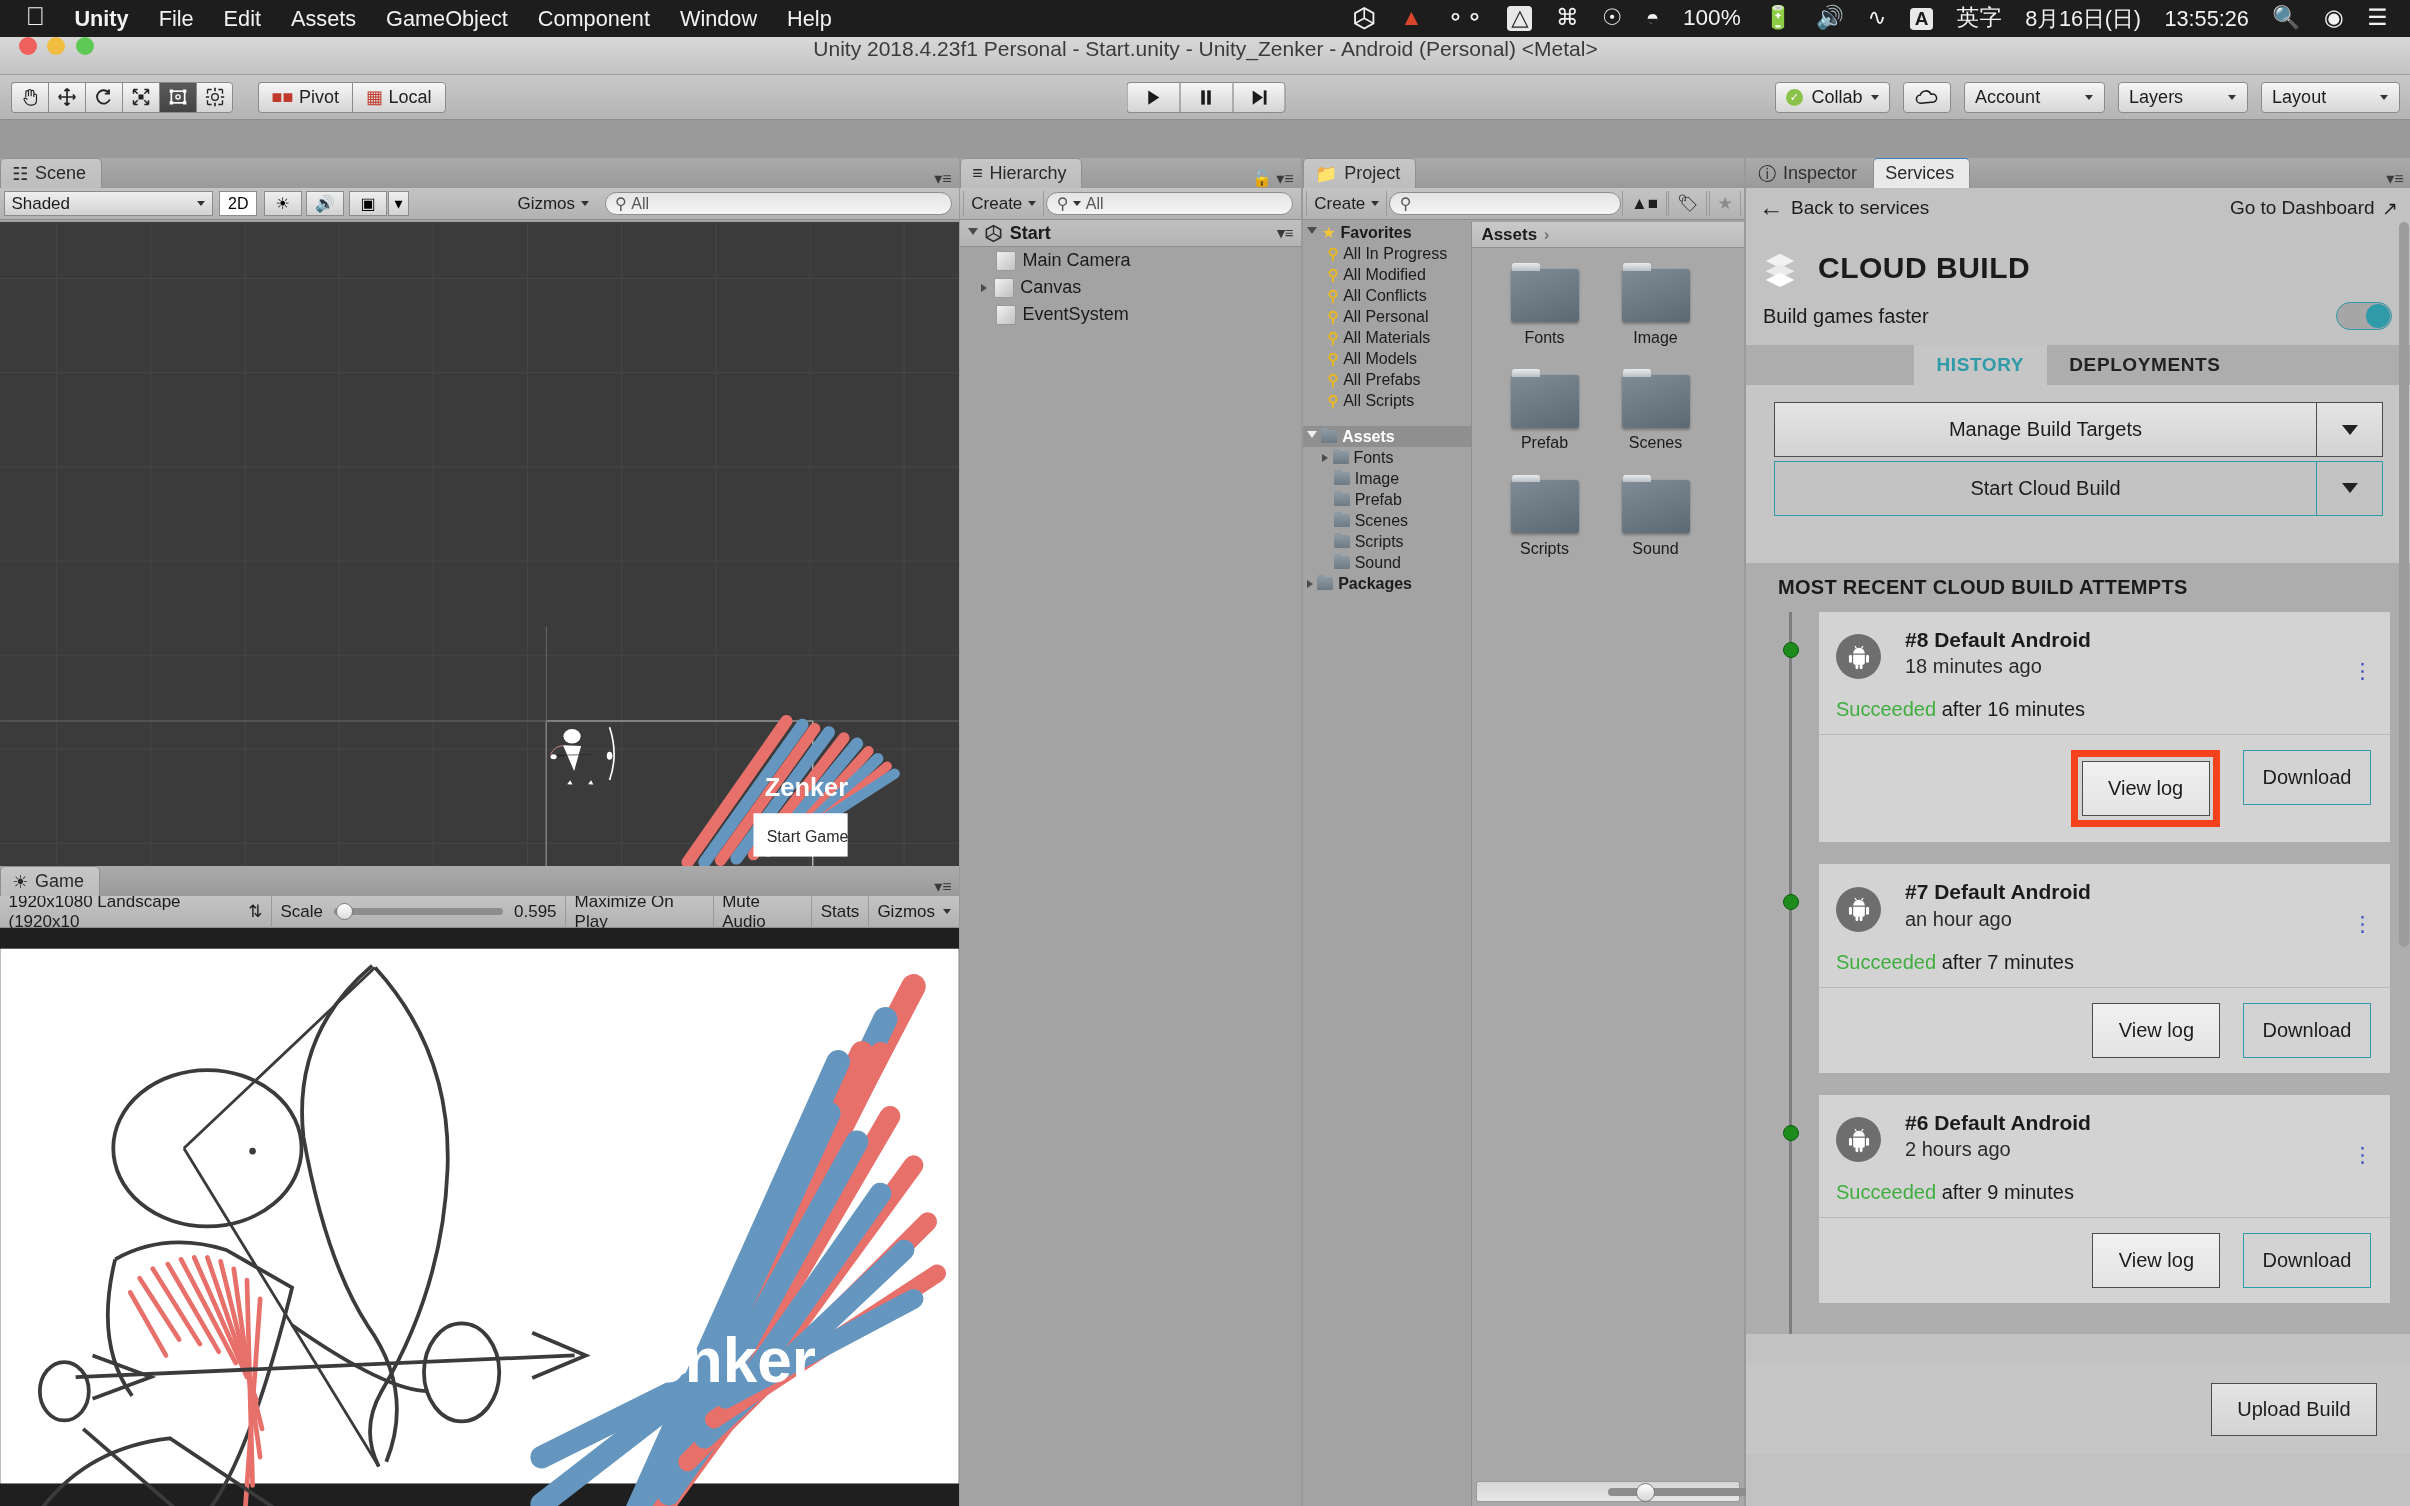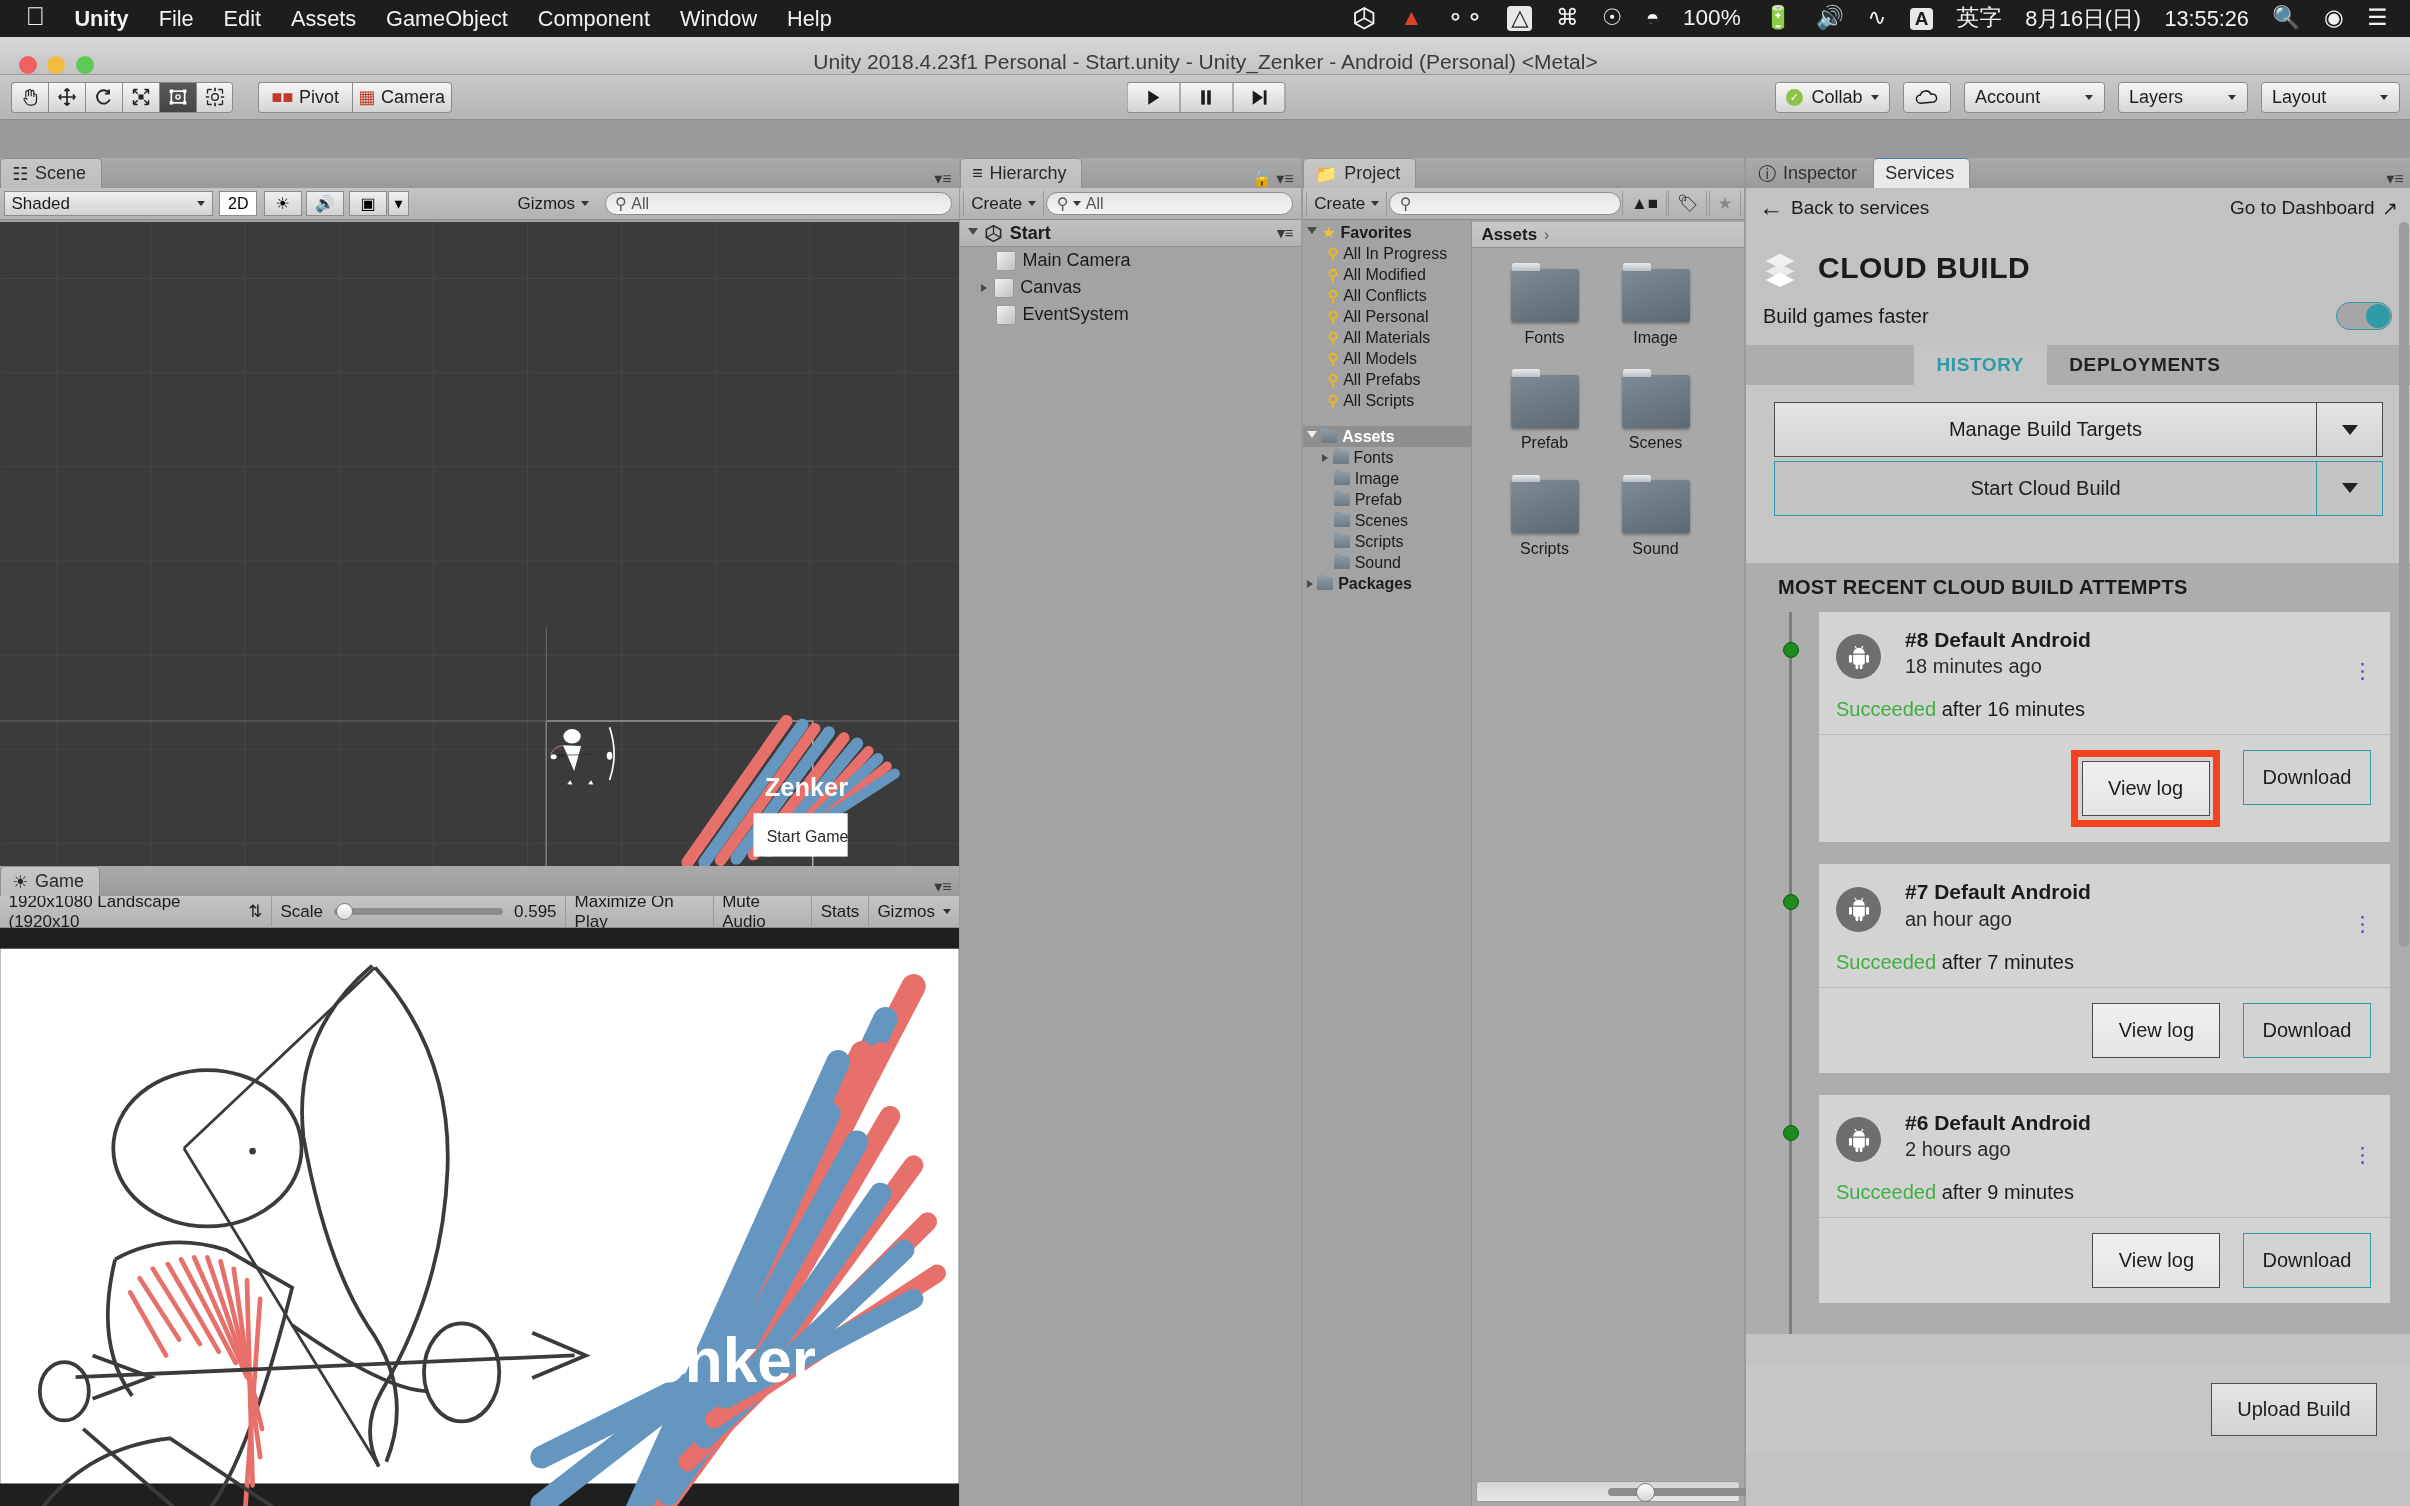--- a/index.html
+++ b/index.html
@@ -28,21 +28,21 @@
   .mb-input { background:#e8e8e8; color:#1d1d1d; border-radius:3.8px; padding:0px 4.7px; font-size:19px; font-weight:bold;}
   .mb-clock { font-size: 21.7px; }
   .mb-drive { background:#e8e8e8; color:#1d1d1d; border-radius:3.8px; padding:0.9px 3.8px; font-size:18px;}
 
   
   .uwin { position:absolute; top:37px; left:0; width:2411px; height:1470px; background:#9a9a9a; }
   .titlebar {
     position:relative; height:38px;
     background: linear-gradient(#d8d8d8,#c3c3c3);
     border-bottom:0.9px solid #9c9c9c;
-    display:flex; align-items:flex-end;
+    display:flex; align-items:flex-start;
   }
   .traffic { display:flex; gap:10.4px; margin-left:19px; }
   .tl { width:18px; height:18px; border-radius:50%; }
   .tl.r{background:#f0605c;} .tl.y{background:#f0bd41;} .tl.g{background:#5fc955;}
   .wintitle {
     position:absolute; left:0; right:0; text-align:center;
     font-size:21px; color:#3b3b3b;
   }
 
   
@@ -302,21 +302,21 @@
         </div>
       </div>
       <div class="gap"></div>
       <div class="btngrp">
         <div class="tbtn" style="min-width:94px;">
           <span style="color:#c0392b;margin-right:5.6px;">■■</span>
           <span>Pivot</span>
         </div>
         <div class="tbtn" style="min-width:94px;">
           <span style="color:#c0392b;margin-right:5.6px;">▦</span>
-          <span>Camera</span>
+          <span>Local</span>
         </div>
       </div>
 
       <div class="play-wrap">
         <div class="tbtn" style="min-width:53px;">
           <svg width="19" height="19" viewBox="0 0 24 24">
               <path d="M6 3l14 9-14 9z" fill="#1b1b1b"></path>
             </svg>
         </div>
         <div class="tbtn" style="min-width:53px;">

